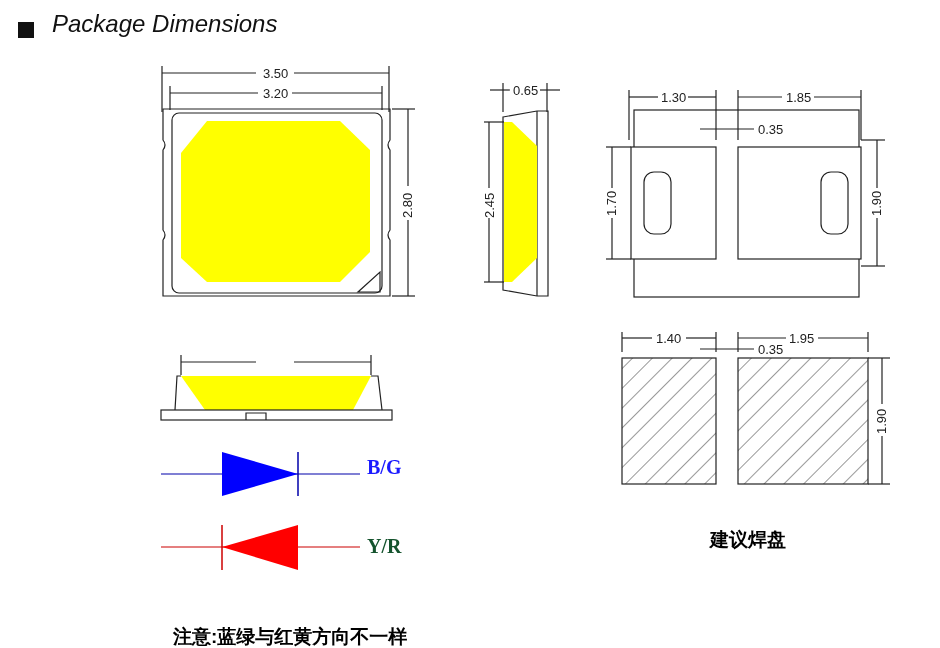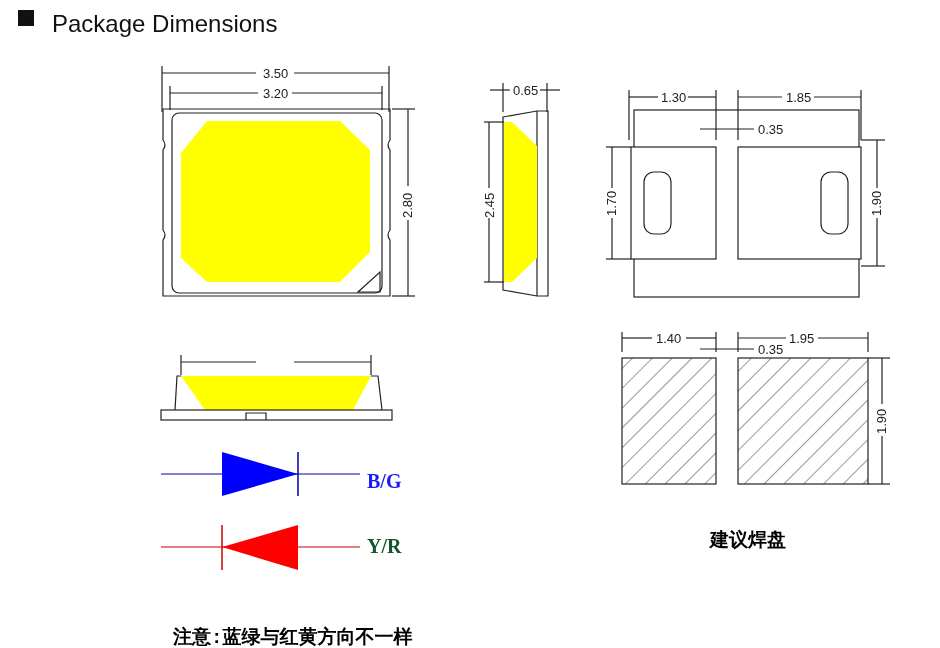--- a/index.html
+++ b/index.html
@@ -1,22 +1,22 @@
 <!DOCTYPE html>
 <html><head>
 <meta charset="utf-8">
 <style>
   html,body{margin:0;padding:0;background:#fff;}
   body{width:940px;height:648px;position:relative;overflow:hidden;font-family:"Liberation Sans",sans-serif;}
-  .title{position:absolute;left:18px;top:10px;font-size:24px;color:#111;display:flex;align-items:flex-start;}
+  .title{position:absolute;left:18px;top:10px;font-size:24px;color:#111;display:flex;align-items:flex-end;font-style:italic;}
   .title .sq{width:16px;height:16px;background:#111;margin-right:18px;}
   .title .cn{margin-left:28px;font-family:"DejaVu Sans",sans-serif;font-size:23px;}
   svg{position:absolute;left:0;top:0;}
   .dim{font-family:"Liberation Sans Narrow","Liberation Sans",sans-serif;font-size:13px;fill:#222;}
-  .cap{position:absolute;font-family:Liberation Mono, monospace;font-weight:bold;color:#000;}
+  .cap{position:absolute;font-family:Liberation Sans, sans-serif;font-weight:bold;color:#000;}
   .lbl{position:absolute;font-family:"Liberation Serif",serif;font-weight:bold;font-size:20px;}
 </style>
 </head>
 <body>
 
 <div class="title">
   <span class="sq"></span>
   <span>Package Dimensions</span>
 </div>
 
@@ -136,16 +136,16 @@
     <polygon points="222,452 298,474 222,496" fill="#0000ff"></polygon>
     <line x1="298" y1="452" x2="298" y2="496" stroke="#0000aa" stroke-width="1.5"></line>
   </g>
   <g>
     <line x1="161" y1="547" x2="360" y2="547" stroke="#cc0000" stroke-width="1.2"></line>
     <polygon points="298,525 222,547 298,570" fill="#ff0000"></polygon>
     <line x1="222" y1="525" x2="222" y2="570" stroke="#cc0000" stroke-width="1.5"></line>
   </g>
 </svg>
 
-<div class="lbl" style="left:367px;top:470px;color:#1a1aff;">B/G</div>
+<div class="lbl" style="left:367px;top:456px;color:#1a1aff;">B/G</div>
 <div class="lbl" style="left:367px;top:535px;color:#14532d;">Y/R</div>
 <div class="cap" style="left:173px;top:624px;font-size:19px;">注意:蓝绿与红黄方向不一样</div>
 <div class="cap" style="left:710px;top:527px;font-size:19px;">建议焊盘</div>
 
 </body></html>

